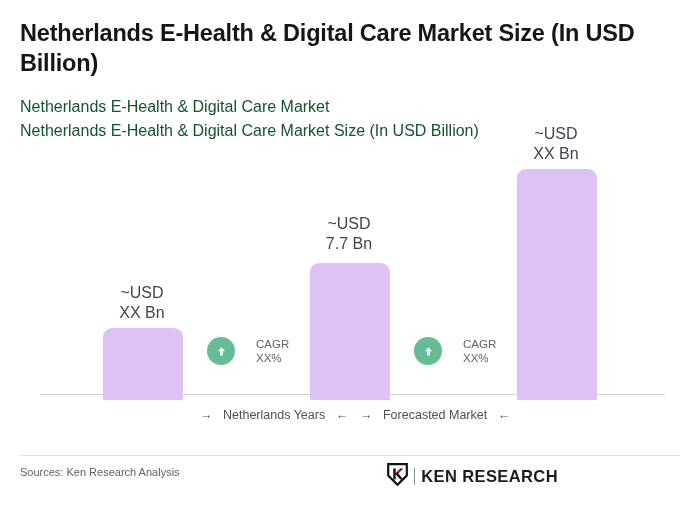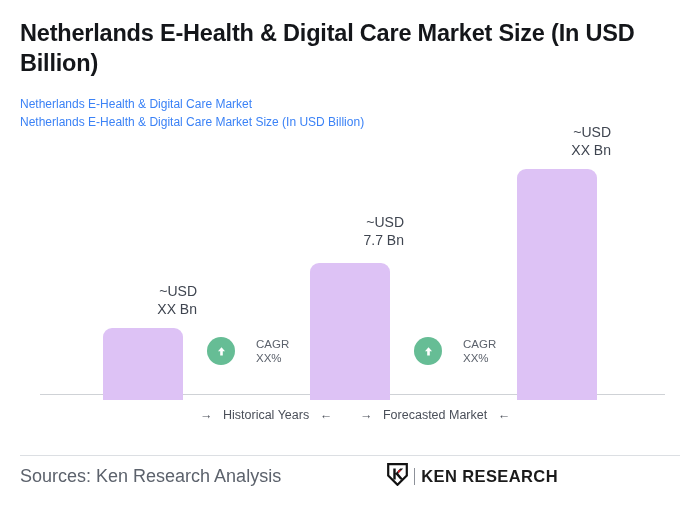--- a/index.html
+++ b/index.html
@@ -35,23 +35,23 @@
     font-weight: bold;
     line-height: 1.28;
     color: #14161a;
     letter-spacing: -0.2px;
     margin: 0;
   }
   .subtitles {
     margin-top: 17px;
   }
   .subtitle-line {
-    font-size: 12px;
+    font-size: 16px;
     line-height: 1.52;
-    color: #3b82f6;
+    color: #14532d;
   }
 
   
   .plot {
     position: absolute;
     left: 0;
     top: 0;
     width: 700px;
     height: 400px;
   }
@@ -67,22 +67,22 @@
     position: absolute;
     bottom: 0;
     width: 80px;
     background: #ddc2f5;
     border-top-left-radius: 9px;
     border-top-right-radius: 9px;
   }
   .bar-label {
     position: absolute;
     width: 110px;
-    text-align: right;
-    font-size: 14px;
+    text-align: center;
+    font-size: 16px;
     line-height: 1.28;
     color: #3f4550;
   }
 
   
   .cagr {
     position: absolute;
     display: flex;
     align-items: center;
     gap: 21px;
@@ -128,21 +128,21 @@
     left: 20px;
     top: 455px;
     width: 660px;
     height: 1px;
     background: #dcdfe3;
   }
   .sources {
     position: absolute;
     left: 20px;
     top: 466px;
-    font-size: 18px;
+    font-size: 11px;
     color: #5c626c;
   }
   .brand {
     position: absolute;
     right: 30px;
     top: 463px;
     display: flex;
     align-items: center;
     gap: 6px;
   }
@@ -215,21 +215,21 @@
 
     <div class="bar-label" style="left:501px; top:124px;">
       <div>~USD</div>
       <div>XX Bn</div>
     </div>
     <div class="bar" style="left:517px; height:231px;"></div>
 
     <div class="period-row">
       <div class="period" style="left:160px;">
         <span class="arrow">→</span>
-        <span class="ptext">Historical Years</span>
+        <span class="ptext">Netherlands Years</span>
         <span class="arrow">←</span>
       </div>
       <div class="period" style="left:320px;">
         <span class="arrow">→</span>
         <span class="ptext">Forecasted Market</span>
         <span class="arrow">←</span>
       </div>
     </div>
   </div>
 

